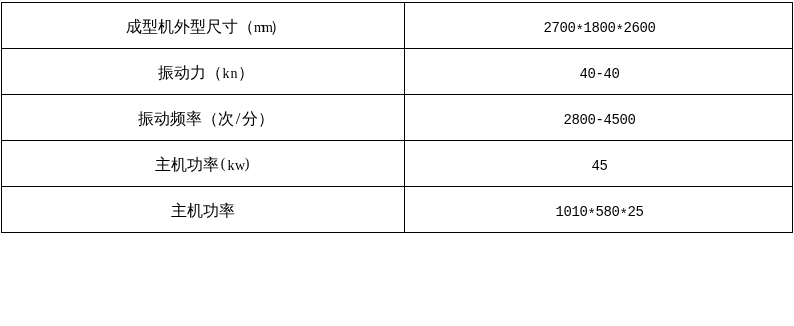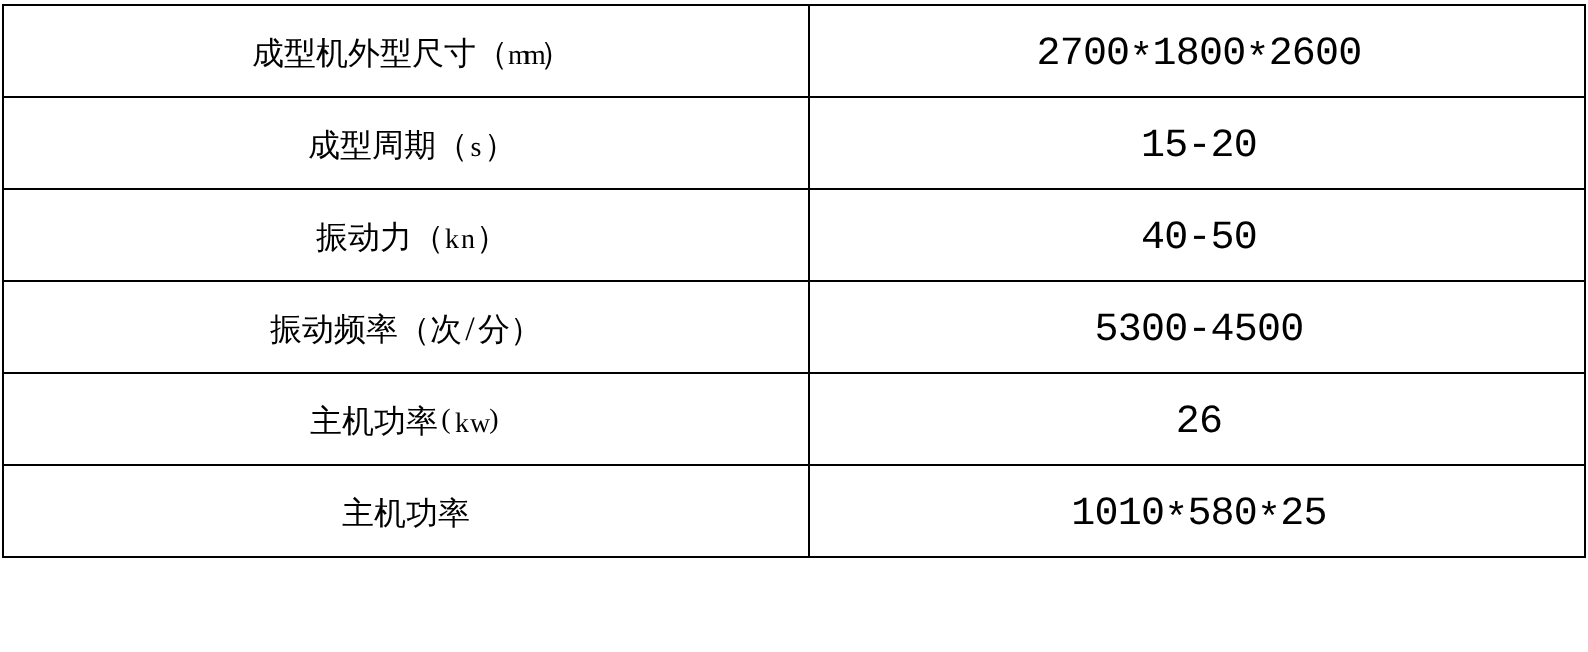--- a/index.html
+++ b/index.html
@@ -5,21 +5,21 @@
 <style>
   html,body{margin:0;padding:0;background:#ffffff;}
   body{width:794px;height:326px;overflow:hidden;color:#000000;
        font-family:"Liberation Sans",sans-serif;}
   #spec-table{border-collapse:collapse;table-layout:fixed;
       position:absolute;left:1px;top:2px;width:792px;}
   #spec-table td{border:1px solid #000000;height:45px;padding:0;
       text-align:center;vertical-align:middle;}
   td.param{width:402px;font-size:16px;}
   td.value{width:387px;font-family:"Liberation Mono",monospace;
-      font-size:20px;letter-spacing:-0.4px;}
+      font-size:14px;letter-spacing:-0.4px;}
   td.param>.cellinner{position:relative;top:1.5px;left:0;}
   td.value>.cellinner{position:relative;top:2px;left:1px;}
   .cellinner{display:block;white-space:pre;}
   .lat{font-family:"Liberation Serif",serif;font-size:14px;display:inline-block;width:8px;text-align:center;letter-spacing:0;position:relative;top:0px;}
   #spec-table tr:nth-child(-n+3) td.param>.cellinner{left:3px;}
   .ast{position:relative;top:3px;display:inline-block;}
   .lat.slash{font-size:17px;top:0;}
   .lat.paren{top:-2px;}
 </style>
 </head>
@@ -30,48 +30,40 @@
       <tr>
         <td class="param">
           <div class="cellinner">成型机外型尺寸（<span class="lat">m</span><span class="lat">m</span>）</div>
         </td>
         <td class="value">
           <div class="cellinner">2700<span class="ast">*</span>1800<span class="ast">*</span>2600</div>
         </td>
       </tr>
       <tr>
         <td class="param">
-          <div class="cellinner">成型周期（<span class="lat">s</span>）</div>
-        </td>
-        <td class="value">
-          <div class="cellinner">15-20</div>
-        </td>
-      </tr>
-      <tr>
-        <td class="param">
           <div class="cellinner">振动力（<span class="lat">k</span><span class="lat">n</span>）</div>
         </td>
         <td class="value">
-          <div class="cellinner">40-50</div>
+          <div class="cellinner">40-40</div>
         </td>
       </tr>
       <tr>
         <td class="param">
           <div class="cellinner">振动频率（次<span class="lat slash">/</span>分）</div>
         </td>
         <td class="value">
-          <div class="cellinner">5300-4500</div>
+          <div class="cellinner">2800-4500</div>
         </td>
       </tr>
       <tr>
         <td class="param">
           <div class="cellinner">主机功率<span class="lat paren">(</span><span class="lat">k</span><span class="lat">w</span><span class="lat paren">)</span></div>
         </td>
         <td class="value">
-          <div class="cellinner">26</div>
+          <div class="cellinner">45</div>
         </td>
       </tr>
       <tr>
         <td class="param">
           <div class="cellinner">主机功率</div>
         </td>
         <td class="value">
           <div class="cellinner">1010<span class="ast">*</span>580<span class="ast">*</span>25</div>
         </td>
       </tr>

